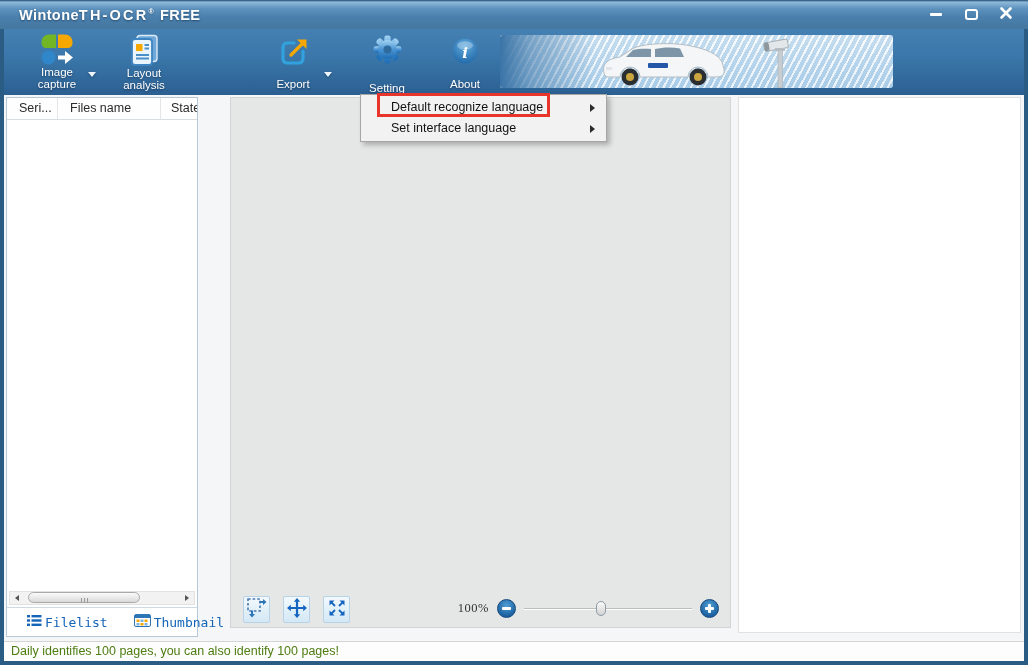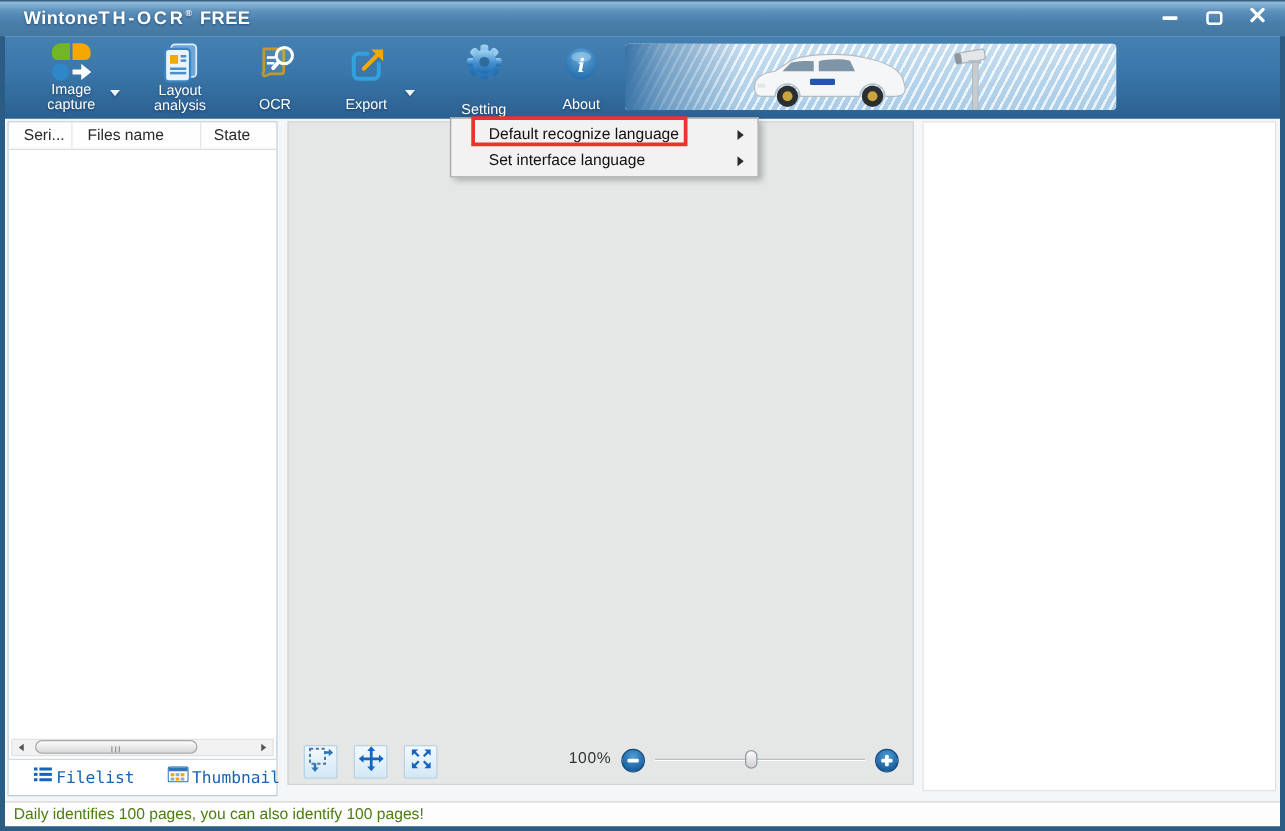--- a/index.html
+++ b/index.html
@@ -53,21 +53,21 @@
     text-shadow:1px 1px 0 #27506f,2px 2px 3px rgba(0,0,0,.4);}
   .brand-logo sup{font-size:9px;font-style:normal;}
   
   .menu{position:absolute;left:360px;top:94px;width:247px;z-index:60;background:#f2f2f2;
     border:1px solid #a6a6a6;box-shadow:3px 3px 5px rgba(0,0,0,.25);padding:2px 0;}
   .menu-item{position:relative;height:21px;line-height:21px;padding-left:30px;font-size:12.5px;color:#111;cursor:default;white-space:nowrap;}
   .submenu-arrow{position:absolute;right:11px;top:7px;width:0;height:0;
     border-left:5px solid #2b2b2b;border-top:4px solid transparent;border-bottom:4px solid transparent;}
   .red-box{position:absolute;left:377px;top:93px;width:173px;height:24px;border:3px solid #e8352b;z-index:70;}
   
-  .left-panel{position:absolute;left:6px;top:97px;width:216px;height:540px;background:#fff;
+  .left-panel{position:absolute;left:6px;top:97px;width:192px;height:540px;background:#fff;
     border:1px solid #b5c9d8;z-index:10;}
   .list-header{display:flex;height:22px;background:#fefefe;border-bottom:1px solid #d8dde1;}
   .col{font-size:12.5px;color:#2b2b2b;line-height:21px;border-right:1px solid #e3e6e9;overflow:hidden;white-space:nowrap;}
   .col.serial{width:51px;padding-left:12px;}
   .col.name{width:103px;padding-left:12px;}
   .col.state{flex:1;padding-left:10px;border-right:none;}
   .list-body{position:absolute;left:0;right:0;top:22px;bottom:46px;background:#fff;}
   .hscroll{position:absolute;left:2px;right:2px;bottom:31px;height:14px;background:#f2f2f2;
     border:1px solid #e2e2e2;display:flex;align-items:center;}
   .sb-btn{width:14px;height:12px;display:flex;align-items:center;justify-content:center;}
@@ -82,21 +82,21 @@
   .vtab{display:flex;align-items:center;gap:3px;cursor:default;}
   .vtab .vlabel{font-family:"DejaVu Sans Mono",monospace;font-size:13px;color:#1464b8;}
   .vtab.filelist{margin-left:20px;}
   .vtab.thumbnail{margin-left:26px;}
   
   .center-panel{position:absolute;left:230px;top:97px;width:501px;height:531px;background:#e5e6e6;
     border:1px solid #d4d4d4;z-index:10;}
   .view-btns{position:absolute;left:12px;bottom:4px;display:flex;gap:13px;}
   .view-btn{width:27px;height:27px;border:1px solid #b9d3e6;border-radius:2px;
     background:linear-gradient(180deg,#f2f9fd,#d3e8f5);display:flex;align-items:center;justify-content:center;cursor:default;}
-  .zoom-cluster{position:absolute;left:222px;bottom:9px;display:flex;}
+  .zoom-cluster{position:absolute;left:222px;bottom:9px;display:flex;align-items:center;font-family:Liberation Serif, serif;}
   .zoom-level{font-size:12.5px;color:#333;width:36px;text-align:right;margin-right:8px;letter-spacing:.5px;}
   .zoom-btn{width:19px;height:19px;border-radius:50%;border:1px solid #11497e;
     background:radial-gradient(circle at 50% 32%,#4f9fd6,#1b5e9e 75%);
     display:flex;align-items:center;justify-content:center;position:relative;cursor:default;}
   .zb-h{width:9px;height:2.5px;background:#fff;border-radius:1px;}
   .zb-v{position:absolute;width:2.5px;height:9px;background:#fff;border-radius:1px;}
   .slider{position:relative;width:168px;height:17px;margin:0 8px;}
   .slider .track{position:absolute;left:0;right:0;top:8px;height:2px;background:#bdbdbd;border-bottom:1px solid #fff;}
   .slider .handle{position:absolute;left:72px;top:1px;width:10px;height:15px;border:1px solid #8d9ba5;border-radius:5px;
     background:linear-gradient(180deg,#fbfbfb,#d2d2d2);}
@@ -163,34 +163,20 @@
           <rect x="8" y="20" width="13" height="2" fill="#4a8fc7"></rect>
           <rect x="8" y="23.5" width="13" height="2" fill="#4a8fc7"></rect>
         </svg>
       </span>
       <span class="tlabel">
           <span>Layout</span>
           <span>analysis</span>
         </span>
     </div>
 
-    <div class="titem" style="left:181px;">
-      <span class="ticon">
-        <svg width="35" height="32" viewBox="0 0 35 32">
-          <path d="M8 4 h14 a2 2 0 0 1 2 2 v16 a2 2 0 0 1 -2 2 h-9 c-4 3 -7 2 -5 -2 v-16 a2 2 0 0 1 2 -2 z" fill="rgba(255,255,255,0.07)" stroke="#c09b26" stroke-width="2.2" stroke-linejoin="round"></path>
-          <path d="M10.5 11 h7" stroke="#fff" stroke-width="2"></path>
-          <path d="M10.5 15.5 h6" stroke="#fff" stroke-width="2"></path>
-          <circle cx="24.5" cy="9.5" r="6.5" fill="rgba(255,255,255,0.1)" stroke="#fff" stroke-width="2.4"></circle>
-          <path d="M20 14.5 L15.5 19.5" stroke="#fff" stroke-width="3" stroke-linecap="round"></path>
-        </svg>
-      </span>
-      <span class="tlabel">
-          <span>OCR</span>
-        </span>
-    </div>
 
     <div class="titem" style="left:254px;">
       <span class="ticon">
         <svg width="33" height="31" viewBox="0 0 33 31">
           <path d="M26 15 v8 a4 4 0 0 1 -4 4 H10 a4 4 0 0 1 -4 -4 V11 a4 4 0 0 1 4 -4 h7" fill="none" stroke="#31a2de" stroke-width="3.2" stroke-linecap="round"></path>
           <path d="M14 19 L25 8" stroke="#f6a800" stroke-width="3.2" stroke-linecap="round"></path>
           <polygon points="20,3.5 29.5,3.5 29.5,13" fill="#f6a800"></polygon>
         </svg>
       </span>
       <span class="tlabel">

